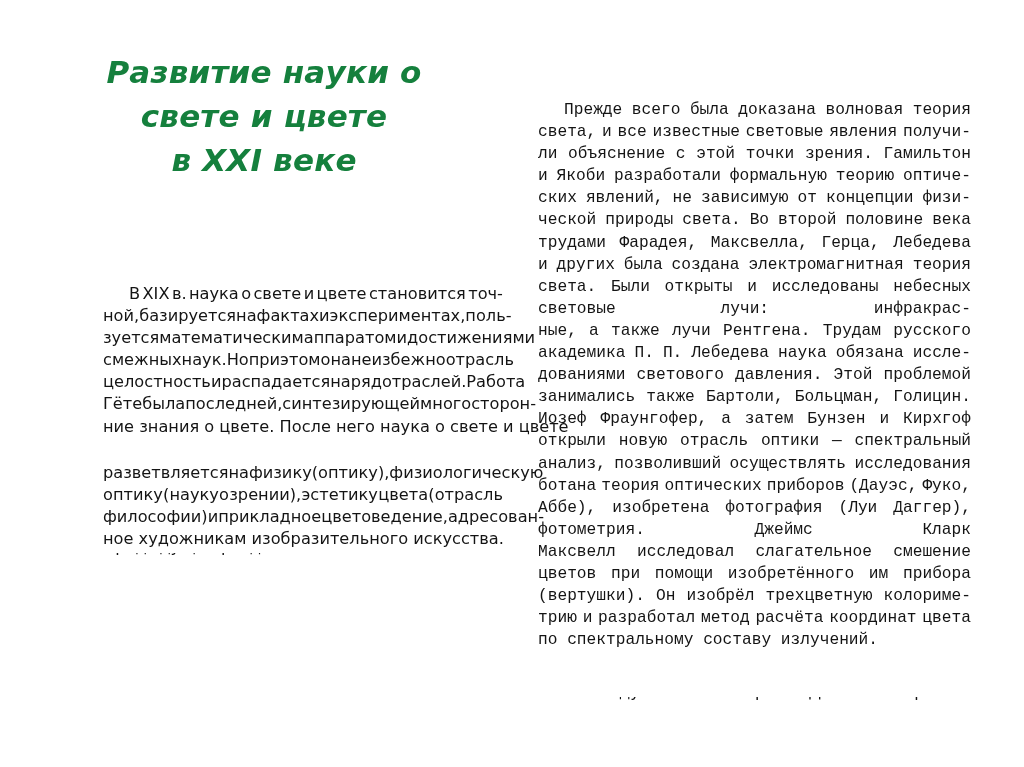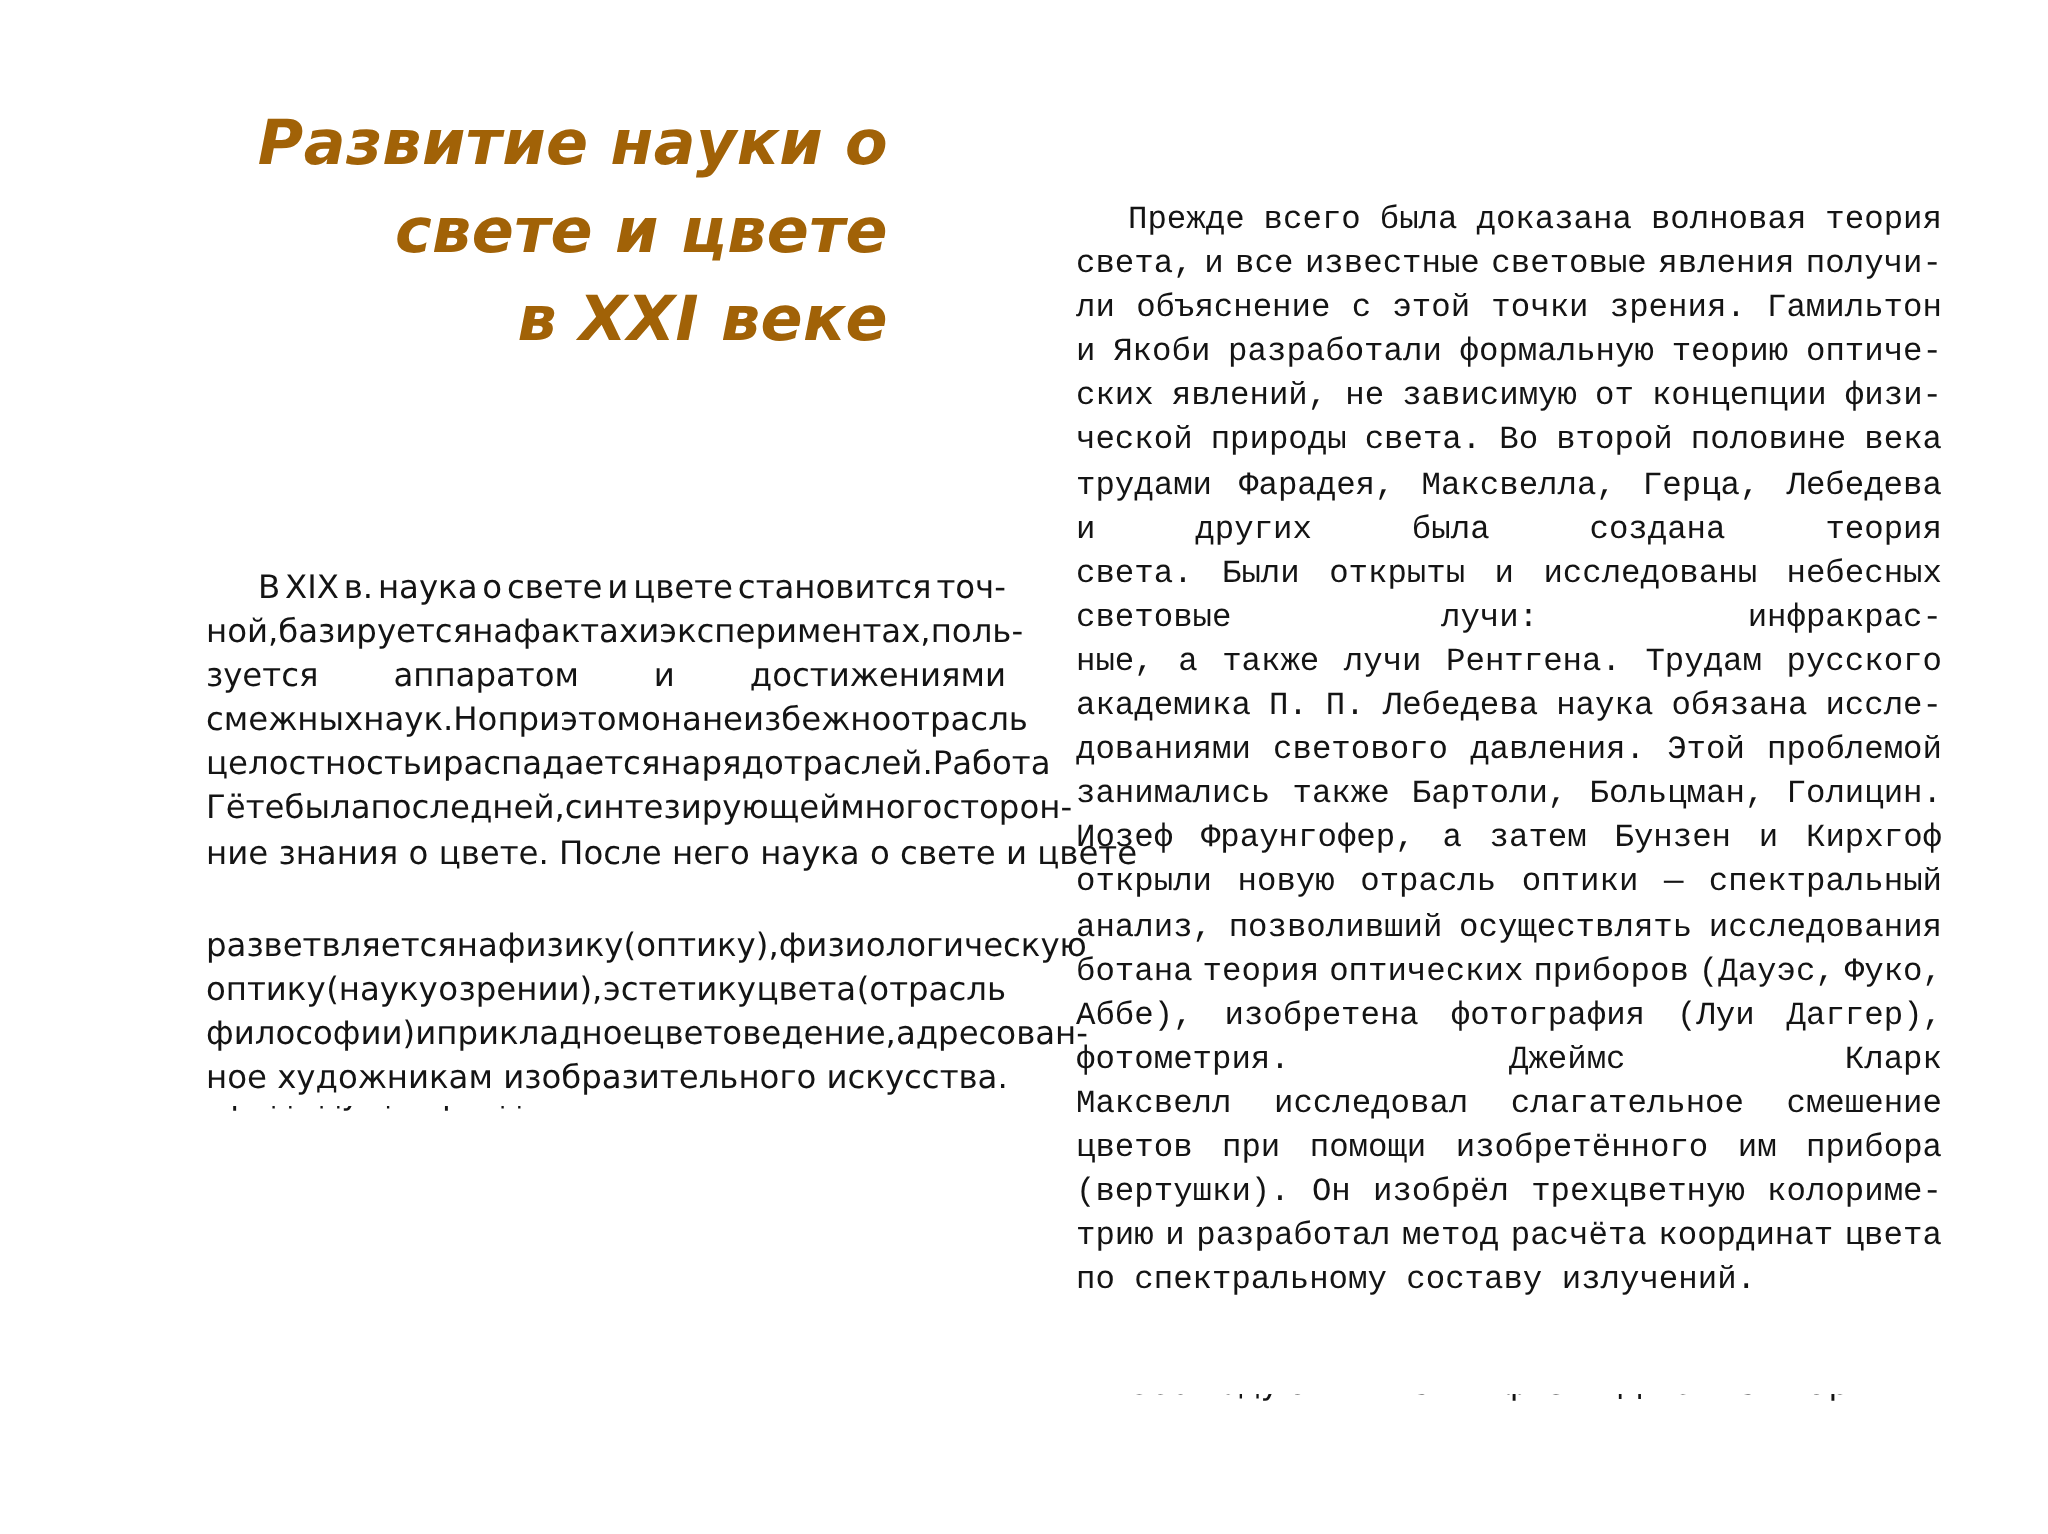--- a/index.html
+++ b/index.html
@@ -19,27 +19,27 @@
     background: #ffffff;
     overflow: hidden;
   }
 
   
   .title-block {
     position: absolute;
     left: 84px;
     top: 50px;
     width: 360px;
-    text-align: right;
+    text-align: center;
     font-weight: bold;
     font-style: italic;
     font-size: 31px;
     line-height: 1.42;
     letter-spacing: 0.2px;
-    color: #a16207;
+    color: #15803d;
   }
   .title-line { display: block; white-space: nowrap; }
 
   
   .col {
     position: absolute;
     font-size: 16.2px;
     line-height: 22.1px;
     text-align: justify;
     color: #141414;
@@ -119,20 +119,21 @@
           <span>ной,</span>
           <span>базируется</span>
           <span>на</span>
           <span>фактах</span>
           <span>и</span>
           <span>экспериментах,</span>
           <span>поль-</span>
         </span>
       <span class="ln just">
           <span>зуется</span>
+          <span>математическим</span>
           <span>аппаратом</span>
           <span>и</span>
           <span>достижениями</span>
         </span>
       <span class="ln just">
           <span>смежных</span>
           <span>наук.</span>
           <span>Но</span>
           <span>при</span>
           <span>этом</span>
@@ -251,20 +252,21 @@
           <span>Фарадея,</span>
           <span>Максвелла,</span>
           <span>Герца,</span>
           <span>Лебедева</span>
         </span>
       <span class="ln just">
           <span>и</span>
           <span>других</span>
           <span>была</span>
           <span>создана</span>
+          <span>электромагнитная</span>
           <span>теория</span>
         </span>
       <span class="ln just">
           <span>света.</span>
           <span>Были</span>
           <span>открыты</span>
           <span>и</span>
           <span>исследованы</span>
           <span>небесных</span>
         </span>

